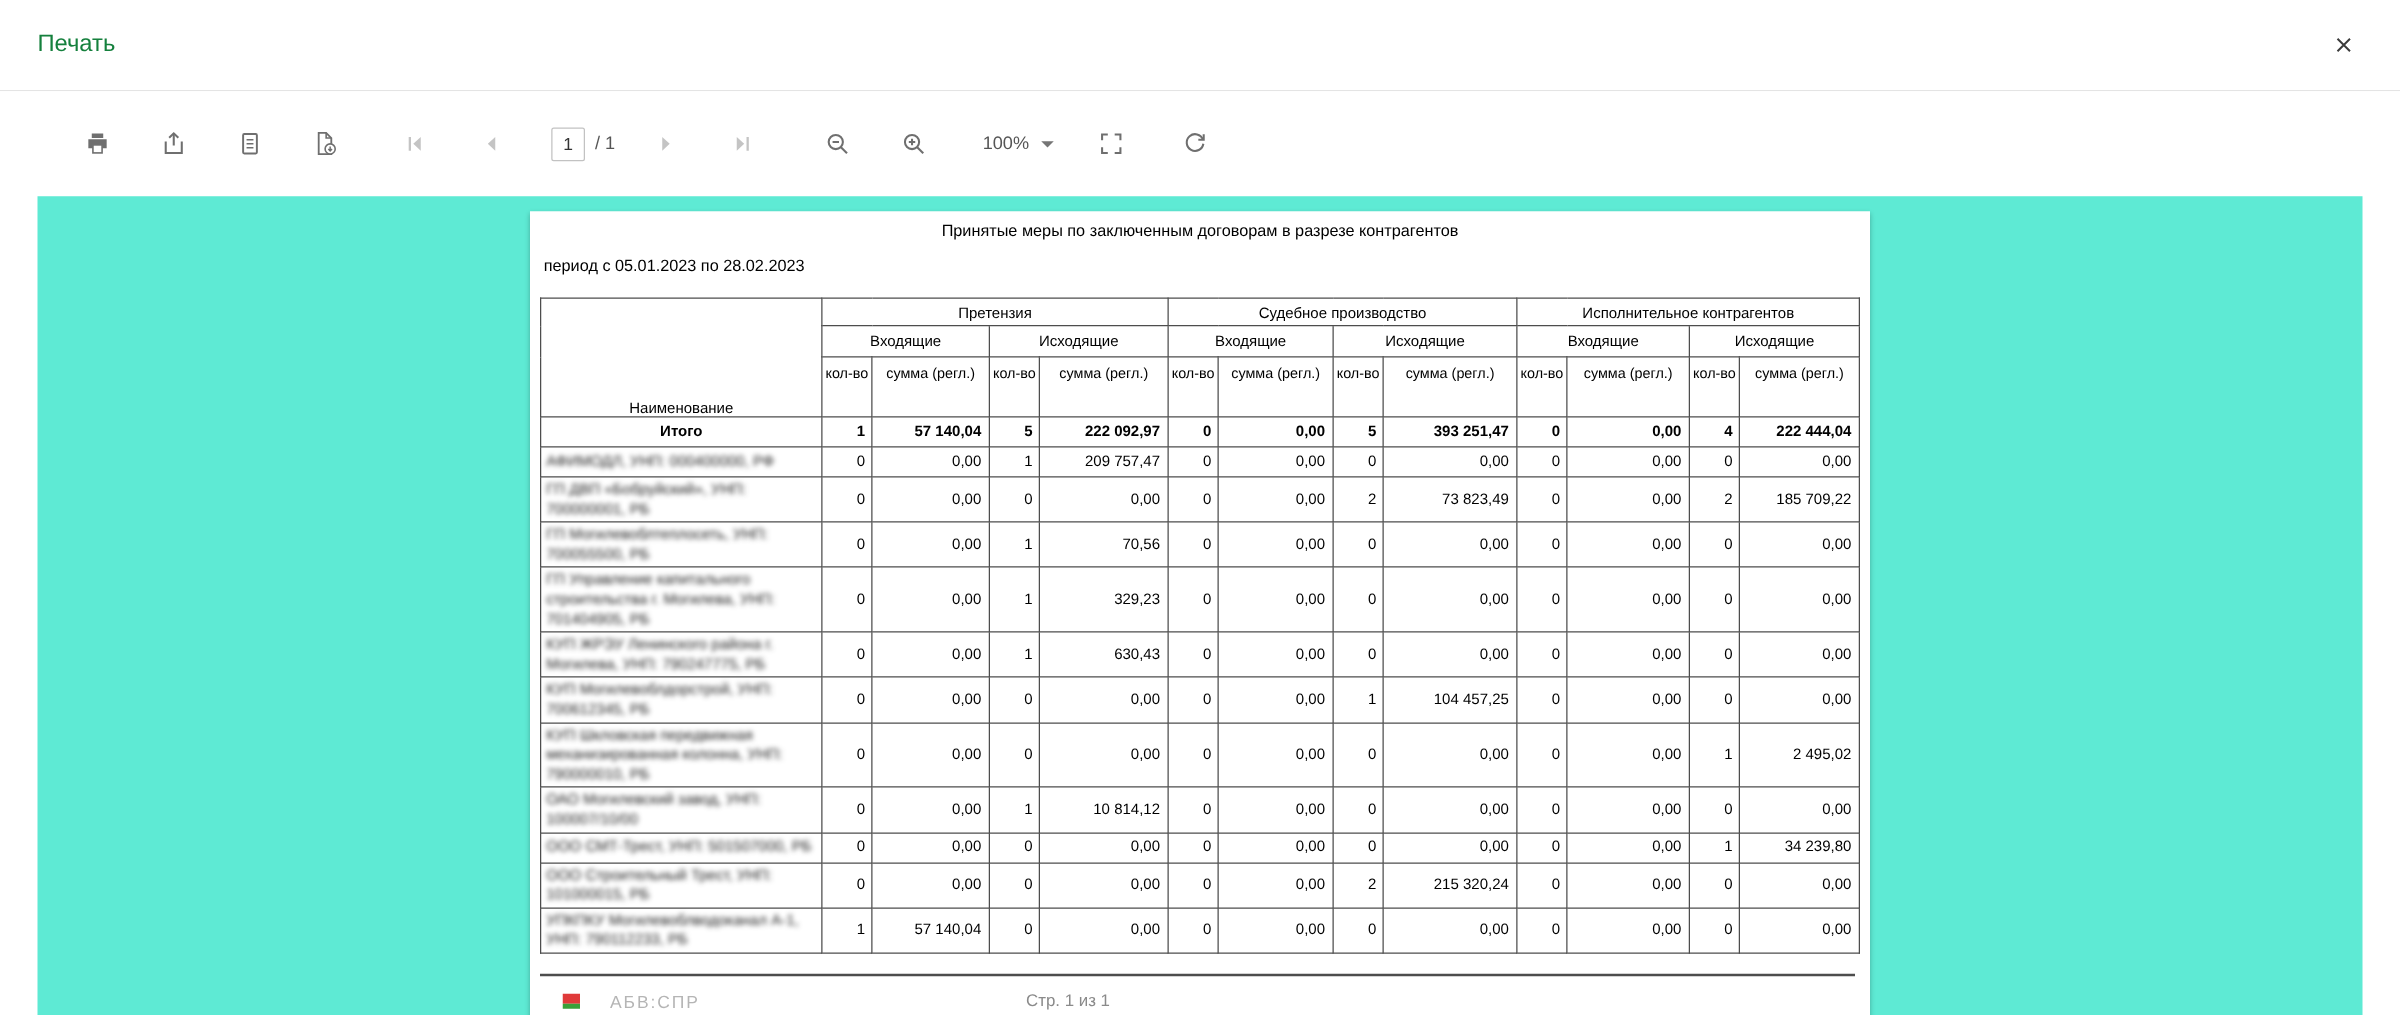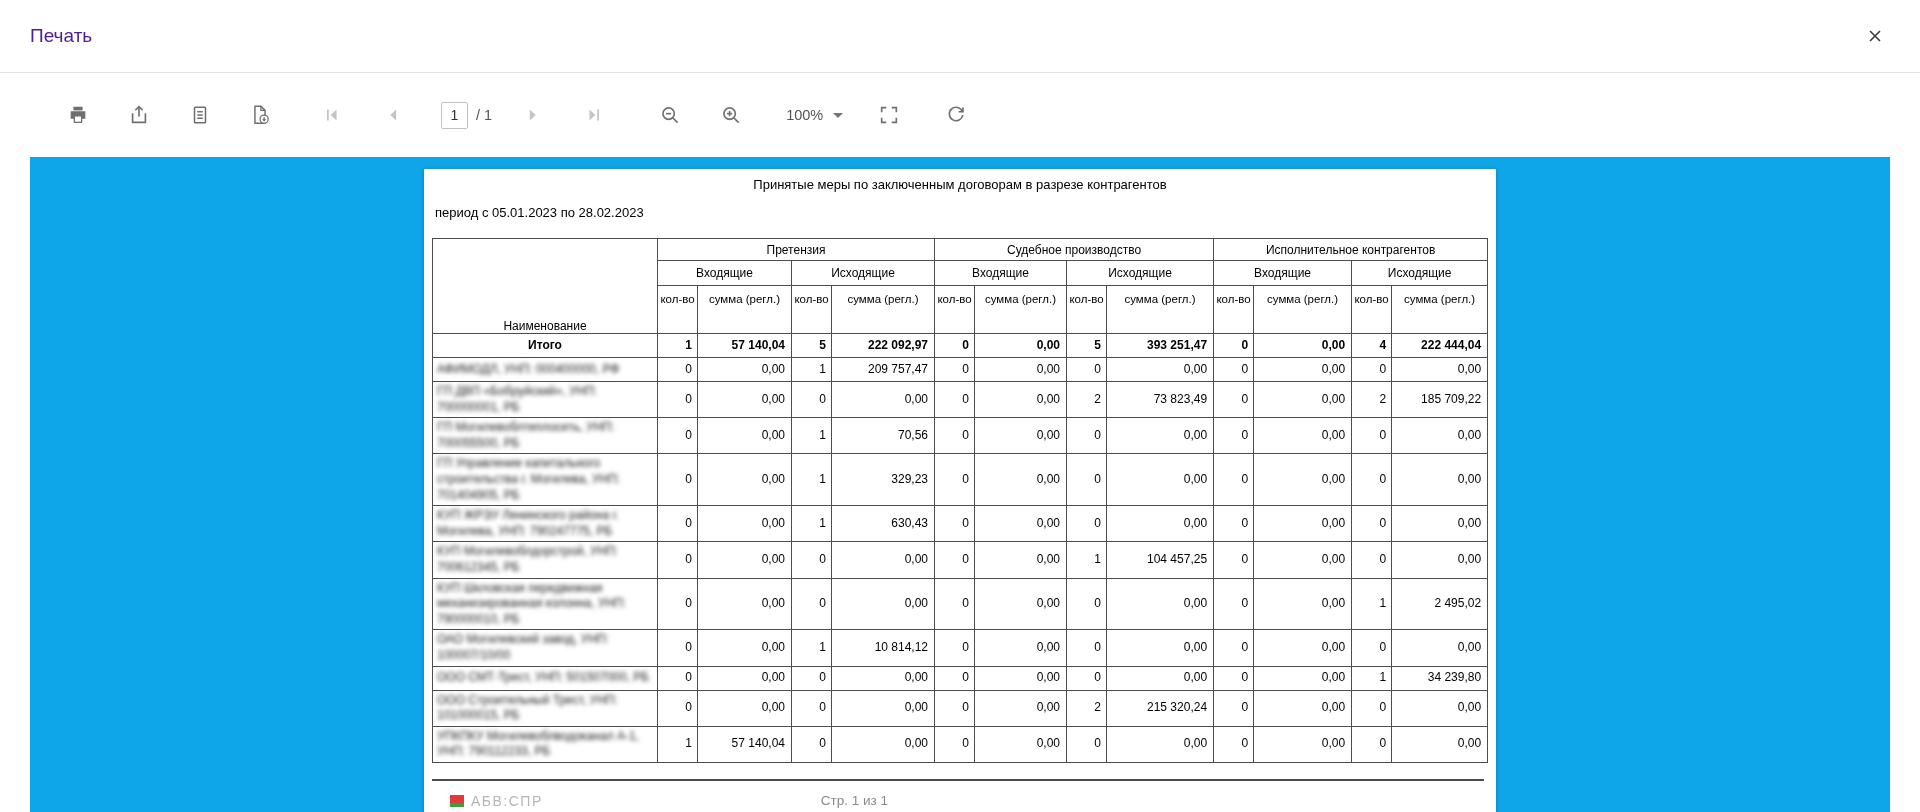--- a/index.html
+++ b/index.html
@@ -2,42 +2,42 @@
 <html><head>
 <meta charset="utf-8">
 <style>
   * { box-sizing: border-box; margin: 0; padding: 0; }
   html, body { width: 1920px; height: 812px; overflow: hidden; background: #fff;
     font-family: "Liberation Sans", sans-serif; }
 
   
   .modal-header { height: 73px; display: flex; align-items: center;
     justify-content: space-between; padding: 0 30px; border-bottom: 1px solid #e4e4e4; }
-  .modal-title { font-size: 19px; color: #4c1d95; }
+  .modal-title { font-size: 19px; color: #15803d; }
   .close-btn { background: none; border: none; cursor: pointer; width: 30px; height: 30px;
     display: flex; align-items: center; justify-content: center; }
 
   
   .toolbar { height: 84px; display: flex; align-items: center; padding-left: 65px; background: #fff; }
   .tbtn { background: none; border: none; padding: 0; width: 26px; height: 26px;
     display: flex; align-items: center; justify-content: center; cursor: pointer; }
   .ml8{margin-left:8px}.ml28{margin-left:28px}.ml33{margin-left:33px}.ml34{margin-left:34px}
   .ml35{margin-left:35px}.ml41{margin-left:41px}.ml42{margin-left:42px}.ml46{margin-left:46px}
   .ml50{margin-left:50px}
   .page-input { width: 27px; height: 27px; border: 1px solid #c2c2c2; border-radius: 2px;
     text-align: center; font-size: 14px; color: #333; font-family: "Liberation Sans", sans-serif; }
   .page-total { font-size: 14.5px; color: #555; }
   .zoom-select { display: flex; align-items: center; cursor: pointer; }
   .zoom-select .zl { font-size: 14.5px; color: #555; }
   .caret { width: 0; height: 0; border-left: 5px solid transparent; border-right: 5px solid transparent;
     border-top: 5px solid #757575; margin-left: 10px; }
 
   
   .viewer { position: absolute; left: 30px; right: 30px; top: 157px; bottom: 0;
-    background: #0ea5e9; overflow: hidden; display: flex; justify-content: center; }
+    background: #5eead4; overflow: hidden; display: flex; justify-content: center; }
   .sheet { margin-top: 12px; width: 1072px; min-height: 760px; background: #fff;
     box-shadow: 0 1px 4px rgba(0,0,0,.28); padding-bottom: 80px; }
 
   .report-title { margin-top: 8px; text-align: center; font-size: 13px; color: #000; }
   .report-period { margin: 13px 0 0 11px; font-size: 13px; color: #000; }
 
   table.report { margin: 18px 12px 0 8px; width: calc(100% - 20px); border-collapse: collapse;
     table-layout: fixed; font-size: 12px; color: #000; }
   table.report th, table.report td { border: 1px solid #4d4d4d; }
   thead th { font-weight: 400; text-align: center; }
@@ -49,21 +49,21 @@
   td.name { text-align: left; padding: 2px 4px; }
   td.qty { text-align: right; padding-right: 5px; }
   td.sum { text-align: right; padding-right: 6px; }
   tr.total td { font-weight: 700; }
   tr.total td.name { text-align: center; }
   .redacted { filter: blur(2.3px); color: #1c1c1c; }
 
   .footer-rule { margin: 16px 12px 0 8px; border-top: 2px solid #4d4d4d; }
   .sheet-footer { display: flex; align-items: center; margin: 12px 12px 0 8px; }
   .brand { width: 230px; display: flex; align-items: center; padding-left: 18px; }
-  .brand-text { color: #b5b5b5; font-size: 14px; letter-spacing: 1.5px; margin-left: 7px; }
+  .brand-text { color: #b5b5b5; font-size: 14px; letter-spacing: 1.5px; margin-left: 24px; }
   .printed { flex: 1; text-align: center; color: #a0a0a0; font-size: 13.5px; }
   .pageno { width: 230px; text-align: right; color: #8a8a8a; font-size: 13.5px; padding-right: 4px; }
 </style>
 </head>
 <body>
 
 <div class="modal-header">
   <div class="modal-title">Печать</div>
   <button class="close-btn">
     <svg width="20" height="20" viewBox="0 0 20 20">

